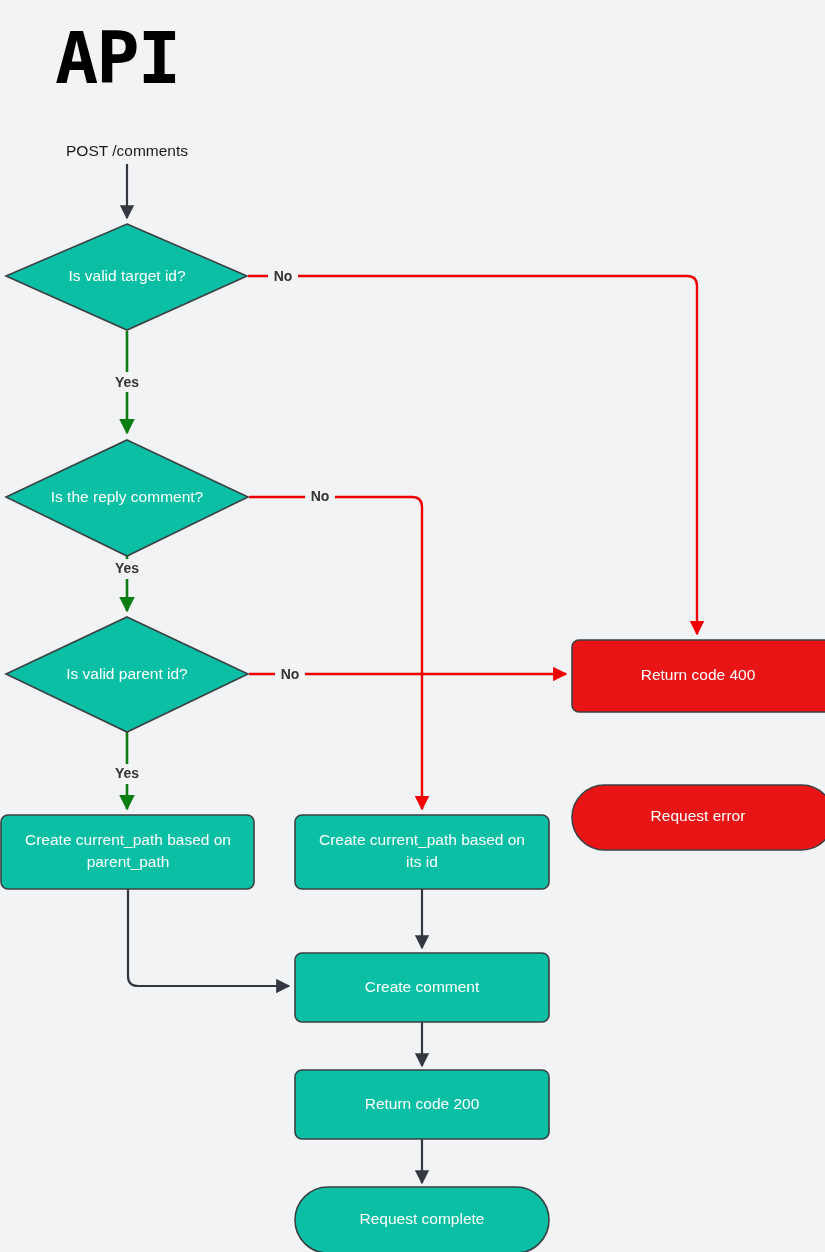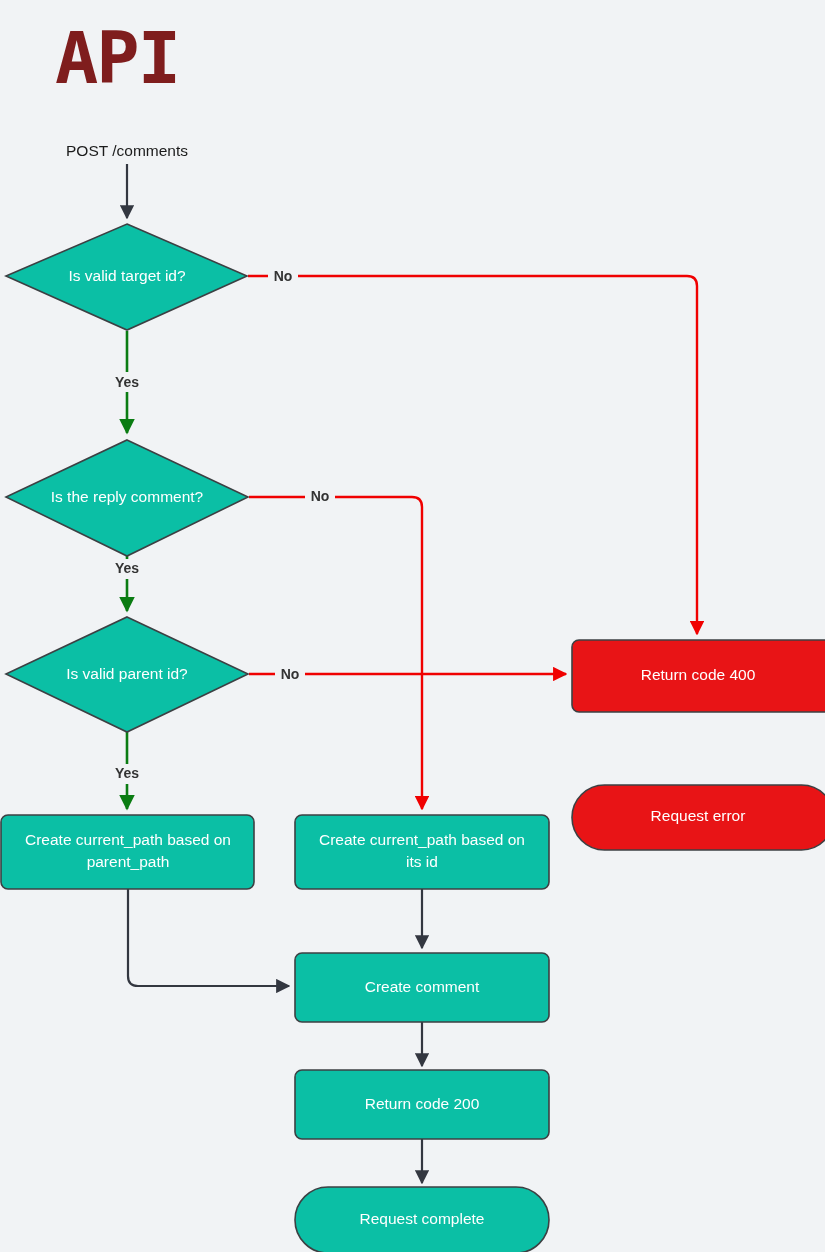--- a/index.html
+++ b/index.html
@@ -17,21 +17,21 @@
   }
   #logo {
     position: absolute;
     left: 55px;
     top: 22px;
     font-family: "DejaVu Sans Mono", monospace;
     font-weight: 700;
     font-size: 72px;
     line-height: 1;
     letter-spacing: -2px;
-    color: #7f1d1d;
+    color: #000000;
     user-select: none;
   }
   #flow {
     position: absolute;
     left: 0;
     top: 0;
     width: 825px;
     height: 1252px;
   }
   .node-label {

